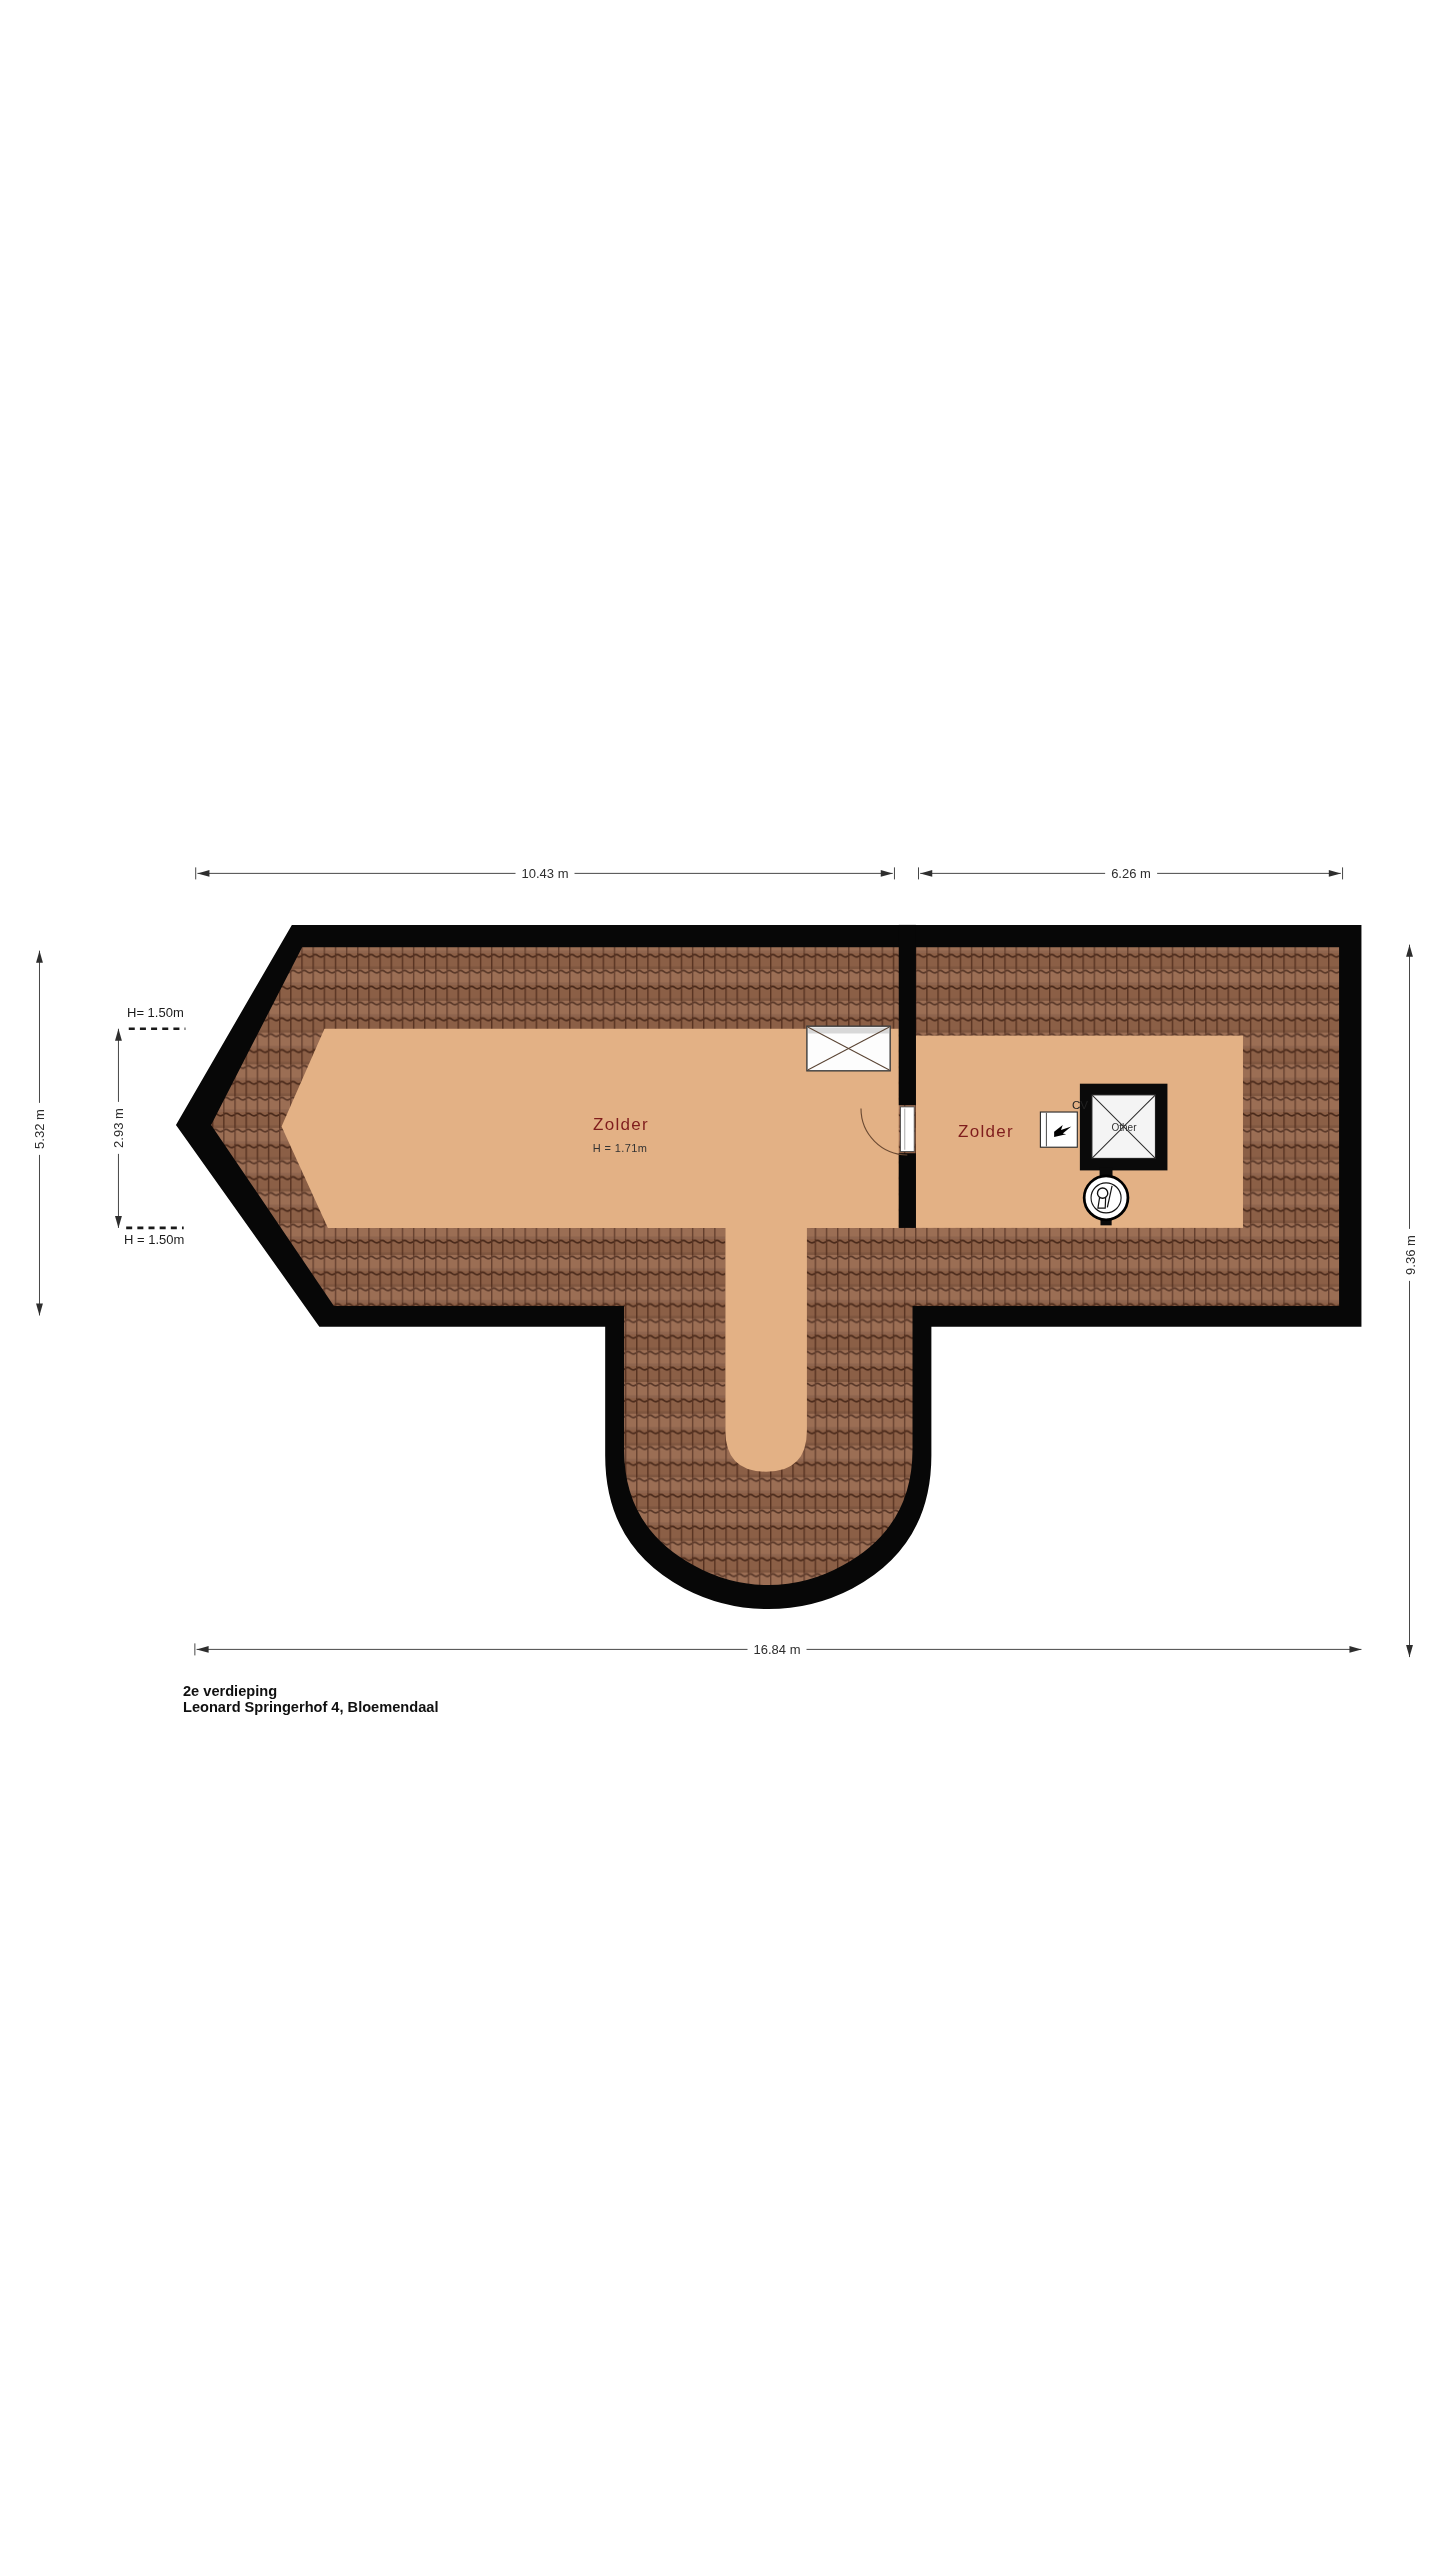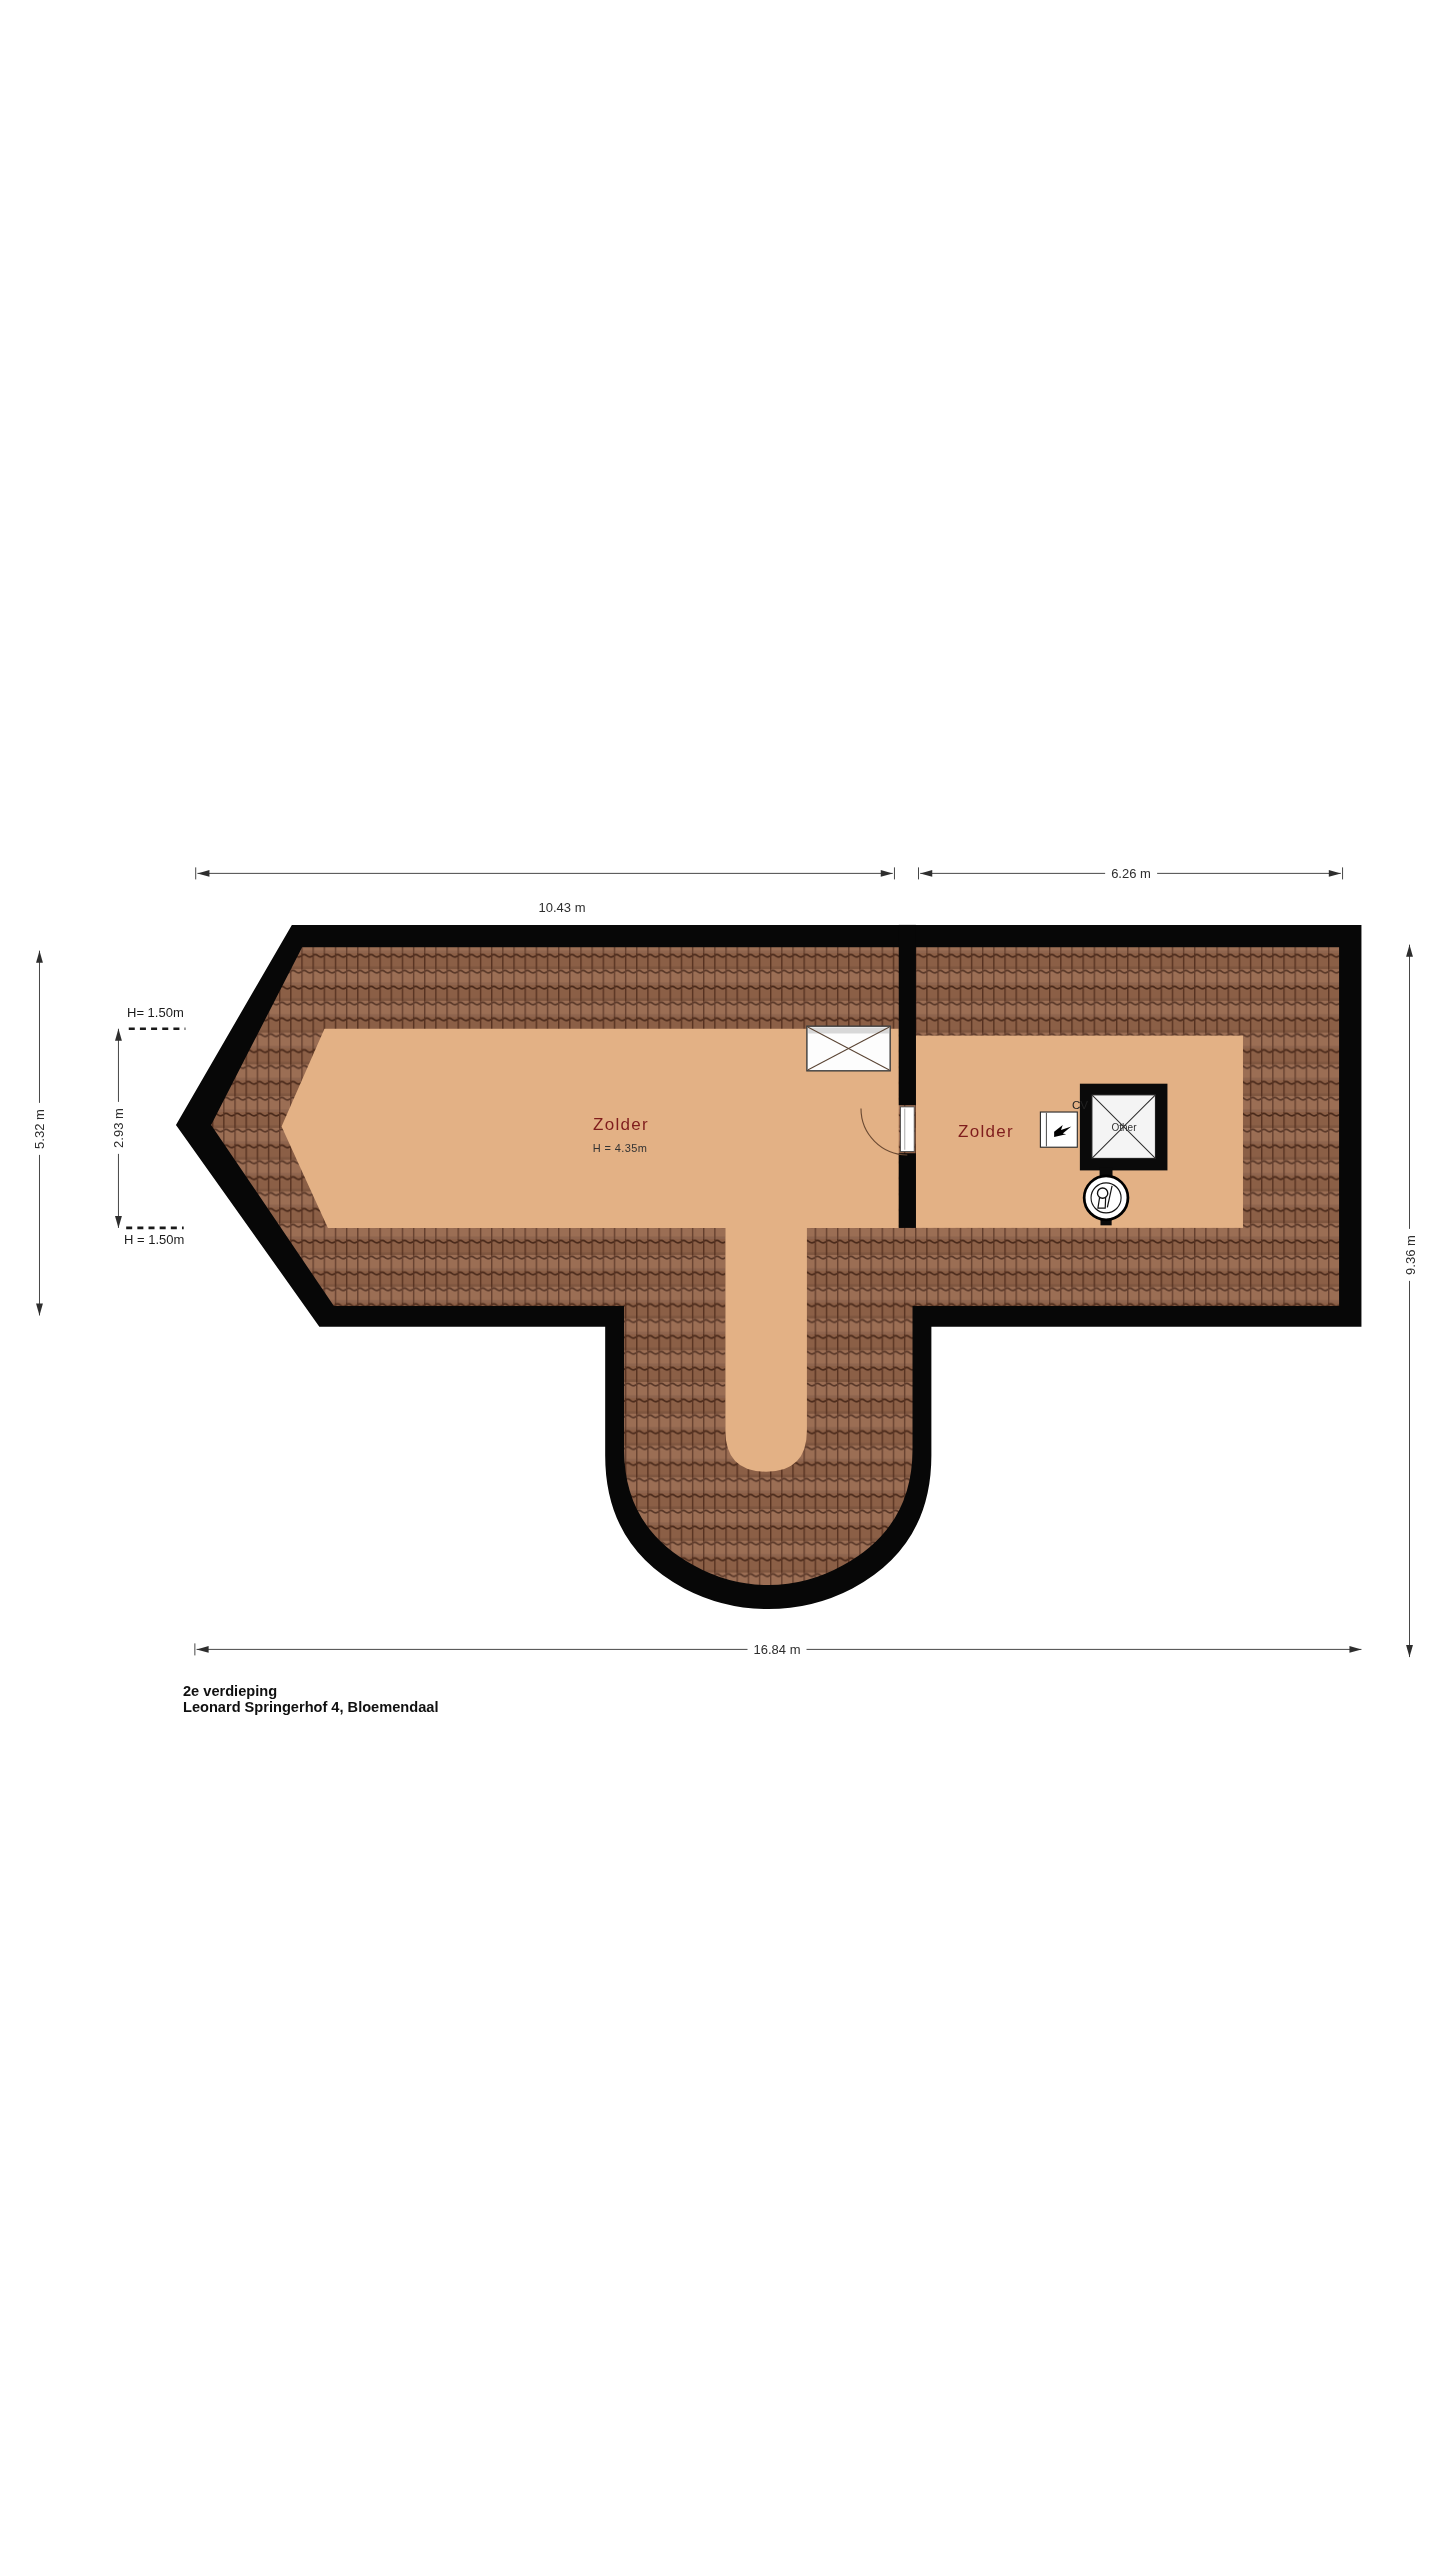--- a/index.html
+++ b/index.html
@@ -127,32 +127,32 @@
     <polygon points="138,1198 134,1212 142,1212"></polygon>
     <polygon points="138,1430 134,1416 142,1416"></polygon>
   </g>
 
   <g stroke="#1a1a1a" stroke-width="3" stroke-dasharray="7 6">
     <line x1="150" y1="1198" x2="216" y2="1198"></line>
     <line x1="147" y1="1430" x2="214" y2="1430"></line>
   </g>
 </svg>
 
-<div class="lbl dim" style="left:545px;top:907px;margin-left:17px;">10.43 m</div>
+<div class="lbl dim" style="left:545px;top:873px;">10.43 m</div>
 <div class="lbl dim" style="left:1131px;top:873px;">6.26 m</div>
 <div class="lbl dim" style="left:777px;top:1649px;">16.84 m</div>
 <div class="lbl dim vert" style="left:1410px;top:1255px;">9.36 m</div>
 <div class="lbl dim vert" style="left:39px;top:1129px;">5.32 m</div>
 <div class="lbl dim vert" style="left:118px;top:1128px;">2.93 m</div>
 
 <div class="lbl hlabel" style="left:127px;top:1005px;">H= 1.50m</div>
 <div class="lbl hlabel" style="left:124px;top:1232px;">H = 1.50m</div>
 
 <div class="lbl room-name" style="left:621px;top:1125px;">Zolder</div>
-<div class="lbl room-h" style="left:620px;top:1148px;">H = 4.35m</div>
+<div class="lbl room-h" style="left:620px;top:1148px;">H = 1.71m</div>
 <div class="lbl room-name" style="left:986px;top:1132px;">Zolder</div>
 
 <div class="lbl cv-label" style="left:1060px;top:1104px;">CV</div>
 <div class="lbl shaft-label" style="left:1124px;top:1127px;text-align:right;">Other</div>
 
 <div class="lbl footer-line" style="left:183px;top:1676px;">2e verdieping</div>
 <div class="lbl footer-line" style="left:183px;top:1692px;">Leonard Springerhof 4, Bloemendaal</div>
 
 
 </body></html>

